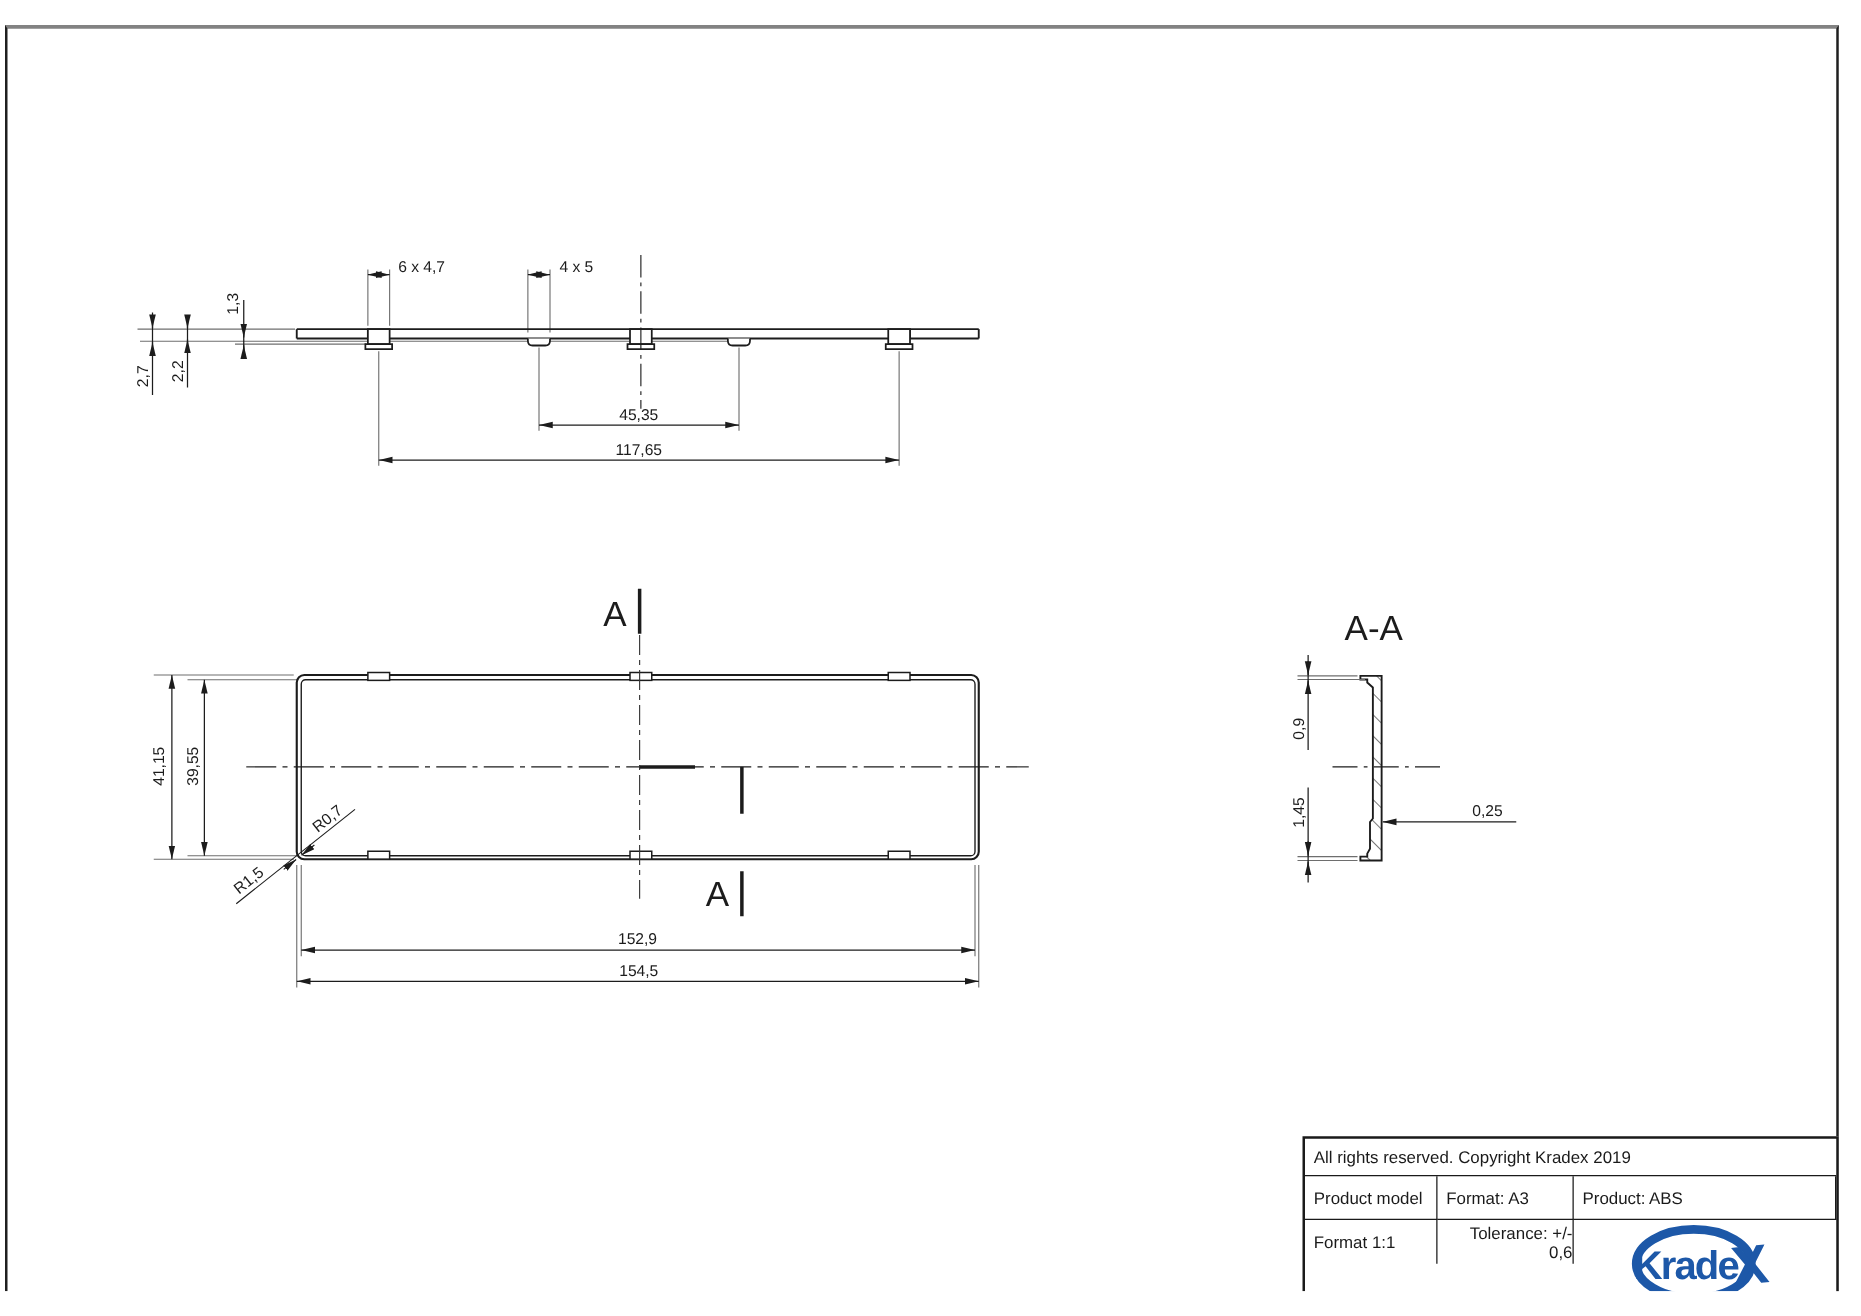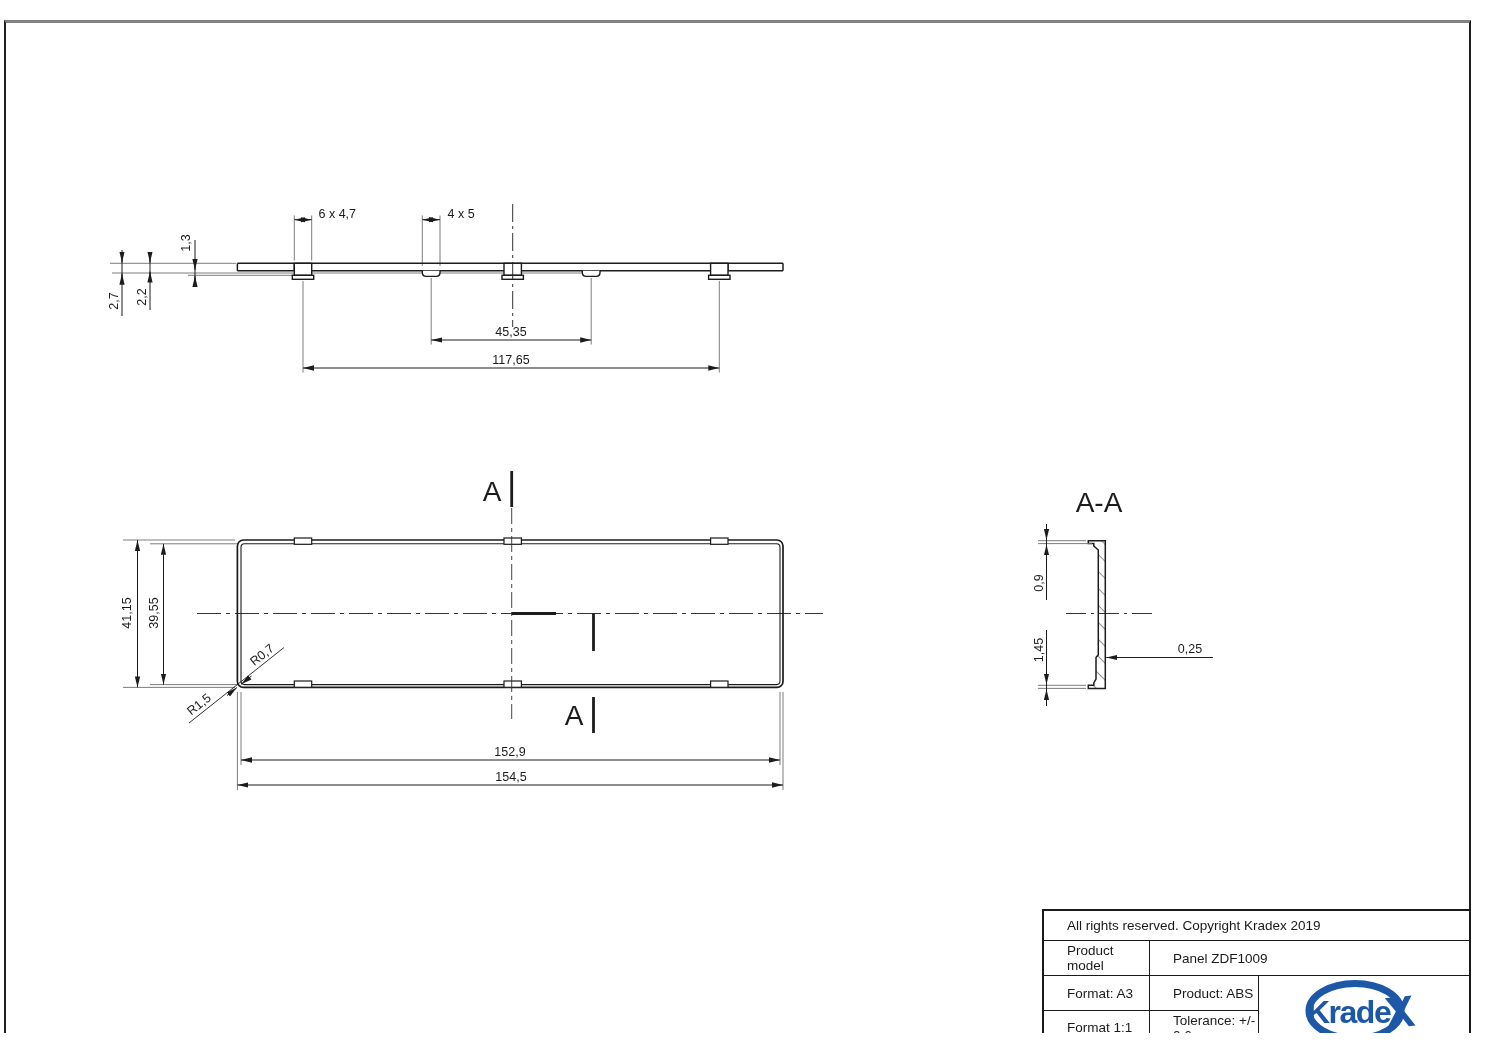--- a/index.html
+++ b/index.html
@@ -10,23 +10,23 @@
          border-right:2px solid #1f1f1f;border-bottom:2px solid #1f1f1f;}
   svg.draw{position:absolute;left:0;top:0;}
   svg.draw text{font-family:"Liberation Sans",sans-serif;fill:#1c1c1c;}
   .dim{font-size:12.5px;}
   .big{font-size:28px;}
   
   .tblock{position:absolute;left:1042px;top:909px;width:429px;height:137px;box-sizing:border-box;
           border:2px solid #1a1a1a;display:grid;background:#fff;
           grid-template-columns:106px 109px 1fr;grid-template-rows:30px 35px 35px 1fr;
           font-size:13.5px;}
-  .tblock .cell{display:flex;align-items:center;padding-left:23px;box-sizing:border-box;}
+  .tblock .cell{display:flex;align-items:center;padding-left:7px;box-sizing:border-box;}
   .bb{border-bottom:1.5px solid #1a1a1a;}
-  .br{border-right:1.5px solid #1a1a1a;}
+  .br{border-right:1.5px solid #1a1a1a;text-align:right;}
   .c-copy{grid-column:1/4;}
   .c-pm{grid-column:1/2;}
   .c-pv{grid-column:2/4;}
   .c-logo{grid-column:3/4;grid-row:3/5;display:flex;align-items:center;justify-content:center;padding:0;}
 </style>
 </head>
 <body>
 
 <div class="page">
   <div class="frame"></div>
@@ -196,21 +196,20 @@
         <text class="dim" x="1039" y="587" text-anchor="middle" transform="rotate(-90 1039 583)">0,9</text>
         <text class="dim" x="1039" y="654" text-anchor="middle" transform="rotate(-90 1039 650)">1,45</text>
         <text class="dim" x="1190" y="652.5" text-anchor="middle">0,25</text>
       </g>
     </g>
   </svg>
 
   <div class="tblock">
     <div class="cell bb c-copy">All rights reserved. Copyright Kradex 2019</div>
     <div class="cell bb br c-pm">Product model</div>
-    <div class="cell bb c-pv">Panel ZDF1009</div>
     <div class="cell bb br">Format: A3</div>
     <div class="cell bb br">Product: ABS</div>
     <div class="c-logo">
       <svg width="150" height="66" viewBox="0 0 150 66">
         <ellipse cx="66" cy="34" rx="46" ry="27.5" fill="none" stroke="#1d58a8" stroke-width="7"></ellipse>
         <text x="18" y="46" font-family="Liberation Sans, sans-serif" font-size="32" font-weight="bold" fill="#1d58a8" letter-spacing="-1.5">Krade</text>
         <text x="96" y="50" font-family="Liberation Sans, sans-serif" font-size="44" font-weight="bold" fill="#1d58a8" transform="rotate(-6 112 34)">X</text>
       </svg>
     </div>
     <div class="cell br">Format 1:1</div>

